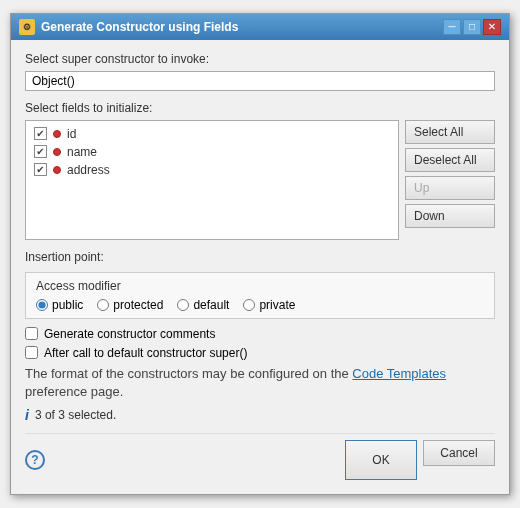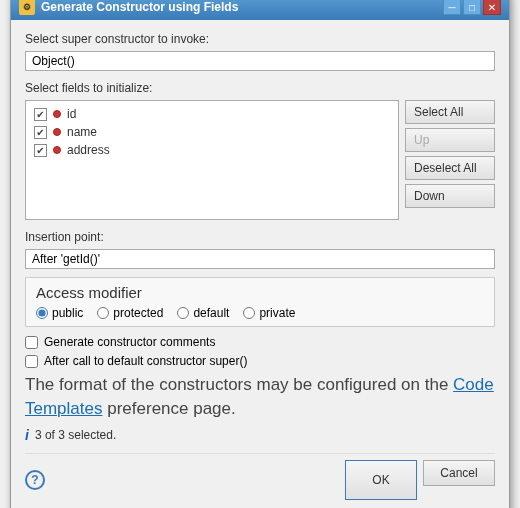--- a/index.html
+++ b/index.html
@@ -155,21 +155,21 @@
       display: flex;
       align-items: center;
     }
     .access-modifier-section {
       border: 1px solid #ccc;
       padding: 6px 10px;
       margin-bottom: 8px;
       background: #f8f8f8;
     }
     .access-modifier-title {
-      font-size: 15px;
+      font-size: 12px;
       color: #333;
       margin-bottom: 5px;
     }
     .radio-group {
       display: flex;
       gap: 14px;
       align-items: center;
     }
     .radio-item {
       display: flex;
@@ -190,21 +190,21 @@
       gap: 6px;
       margin-bottom: 5px;
       font-size: 12px;
     }
     .check-input {
       width: 13px;
       height: 13px;
       cursor: pointer;
     }
     .info-text {
-      font-size: 17px;
+      font-size: 13px;
       color: #444;
       margin-bottom: 6px;
       line-height: 1.4;
     }
     .info-text a {
       color: #1a6db0;
       text-decoration: underline;
     }
     .status-row {
       display: flex;
@@ -310,33 +310,28 @@
           <span class="field-name">name</span>
         </div>
         <div class="field-item">
           <div class="checkbox checked">✔</div>
           <div class="field-dot"></div>
           <span class="field-name">address</span>
         </div>
       </div>
       <div class="side-buttons">
         <button class="btn">Select All</button>
+        <button class="btn">Deselect All</button>
         <button class="btn" disabled="">Up</button>
-        <button class="btn">Deselect All</button>
         <button class="btn">Down</button>
       </div>
     </div>
 
     <div class="insertion-section">
       <div class="section-label">Insertion point:</div>
-      <div class="insertion-row">
-        <select class="dropdown" style="flex:1;">
-          <option>After 'getId()'</option>
-        </select>
-      </div>
     </div>
 
     <div class="access-modifier-section">
       <div class="access-modifier-title">Access modifier</div>
       <div class="radio-group">
         <label class="radio-item">
           <input type="radio" class="radio-input" name="access" checked="" style="">
           <span>public</span>
         </label>
         <label class="radio-item">

